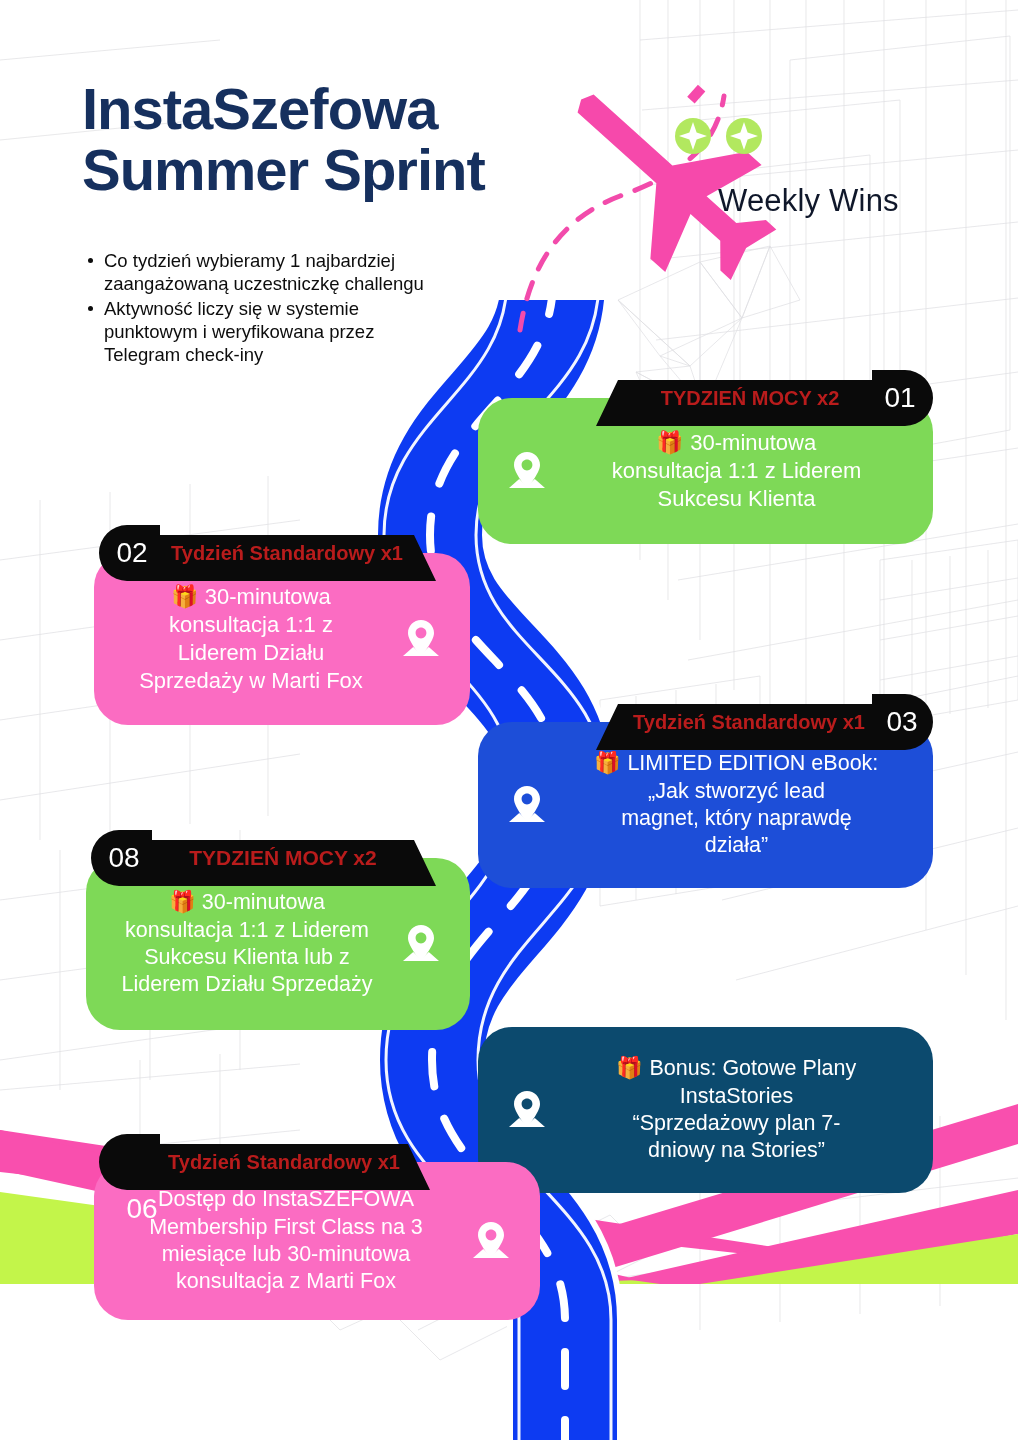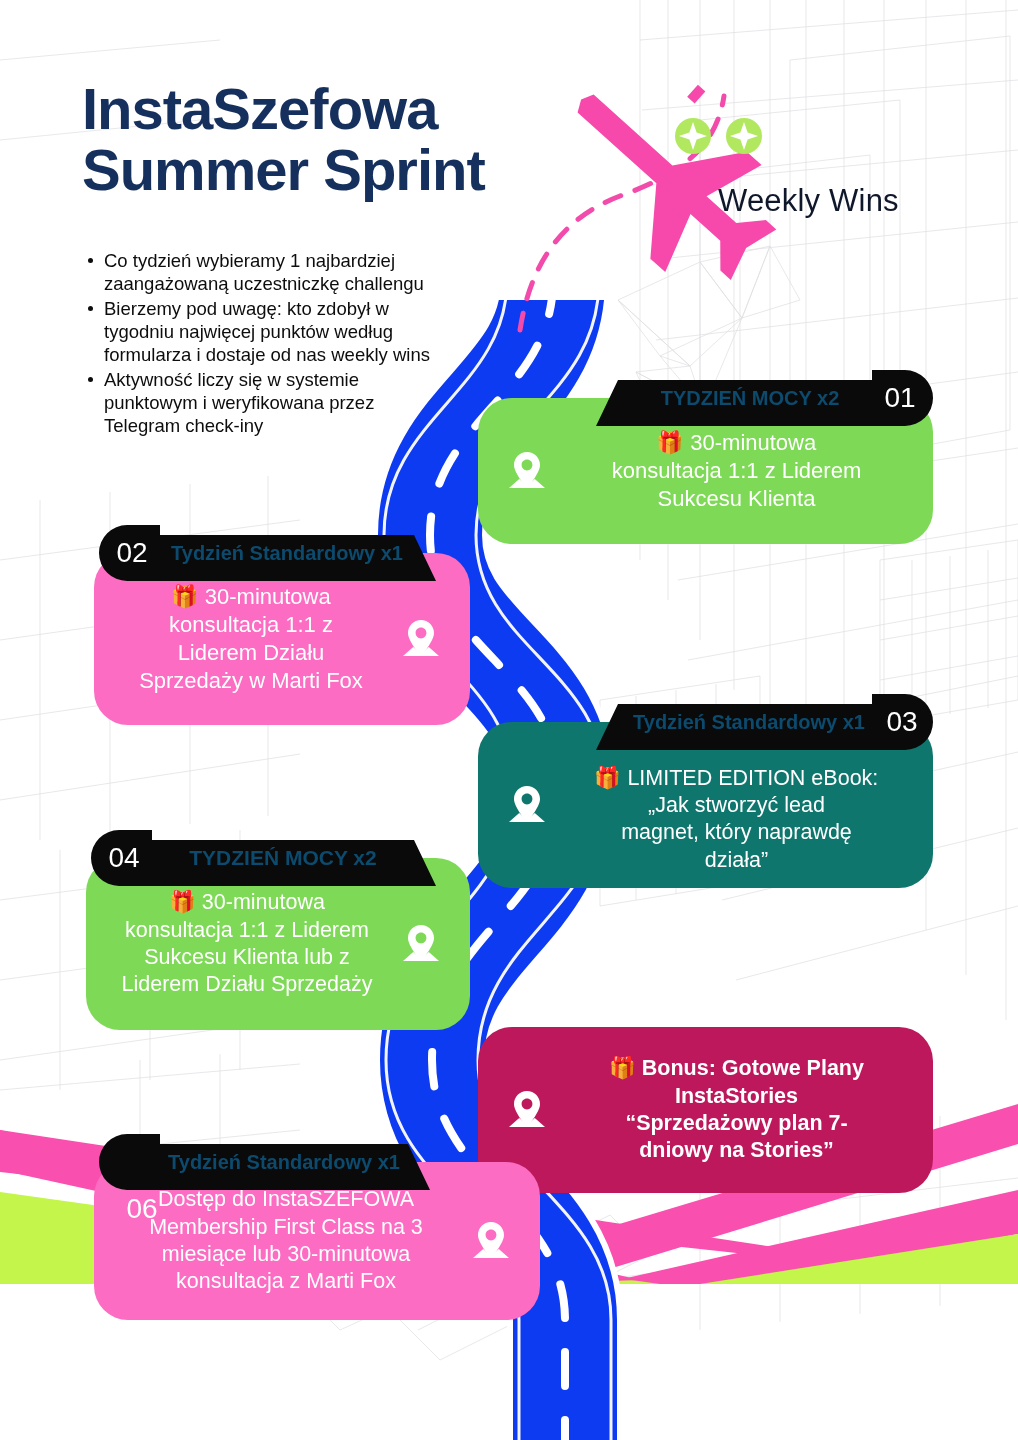--- a/index.html
+++ b/index.html
@@ -64,21 +64,21 @@
 
   .pin { position:absolute; width:46px; height:46px; }
   .card.right .pin { left:26px; top:50%; transform:translateY(-50%); }
   .card.left  .pin { right:26px; top:50%; transform:translateY(-50%); }
 
   
   .badge { position:absolute; height:56px; z-index:7; pointer-events:none; }
   .badge svg { position:absolute; left:0; top:0; }
   .badge .b-label {
     position:absolute; top:0; height:56px; display:flex; align-items:center;
-    color:#0c4a6e; font-weight:bold; font-size:20px; white-space:nowrap;
+    color:#b91c1c; font-weight:bold; font-size:20px; white-space:nowrap;
   }
   .badge .b-num {
     position:absolute; top:0; height:56px; display:flex; align-items:center;
     justify-content:center; color:#ffffff; font-size:28px; letter-spacing:0px;
   }
 </style>
 </head>
 <body>
 
 <div id="stage">
@@ -192,21 +192,20 @@
       <path d="M264 122 L267.6 132.4 L278 136 L267.6 139.6 L264 150 L260.4 139.6 L250 136 L260.4 132.4 Z" fill="#ffffff"></path>
     </g>
   </svg>
 
   <div class="title">InstaSzefowa
 Summer Sprint</div>
   <div class="weekly-wins">Weekly Wins</div>
 
   <ul class="bullets">
     <li>Co tydzień wybieramy 1 najbardziej zaangażowaną uczestniczkę challengu</li>
-    <li>Bierzemy pod uwagę: kto zdobył w tygodniu najwięcej punktów według formularza i dostaje od nas weekly wins</li>
     <li>Aktywność liczy się w systemie punktowym i weryfikowana przez Telegram check-iny</li>
   </ul>
 
   <div class="card right" style="left:478px; top:398px; width:455px;">
     <div class="card-body" style="min-height:146px; background:#7ed957;">
       <svg class="pin" viewBox="0 0 46 46">
         <path d="M23 4 C15.8 4 10 9.8 10 17 C10 25.5 23 40 23 40 C23 40 36 25.5 36 17 C36 9.8 30.2 4 23 4 Z M23 22.4 C20 22.4 17.6 20 17.6 17 C17.6 14 20 11.6 23 11.6 C26 11.6 28.4 14 28.4 17 C28.4 20 26 22.4 23 22.4 Z" fill="#ffffff"></path>
         <path d="M15.2 31 L5 40 L41 40 L30.8 31 L23 38 Z" fill="#ffffff"></path>
       </svg>
       <div class="card-text">🎁 30-minutowa
@@ -236,21 +235,21 @@
     <div class="badge" style="left:0px; top:-28px; width:366px;">
       <svg width="366" height="56" viewBox="0 0 366 56">
         <path d="M342 56 L320 10 L66 10 L66 0 L33 0 A28 28 0 0 0 33 56 Z" fill="#0a0a0a"></path>
       </svg>
       <div class="b-num" style="left:10px; width:56px;">02</div>
       <div class="b-label" style="left:66px; width:254px; justify-content:center;">Tydzień Standardowy x1</div>
     </div>
   </div>
 
   <div class="card right" style="left:478px; top:722px; width:455px;">
-    <div class="card-body" style="min-height:166px; background:#0f766e;align-items:flex-end;">
+    <div class="card-body" style="min-height:166px; background:#1d4ed8;">
       <svg class="pin" viewBox="0 0 46 46">
         <path d="M23 4 C15.8 4 10 9.8 10 17 C10 25.5 23 40 23 40 C23 40 36 25.5 36 17 C36 9.8 30.2 4 23 4 Z M23 22.4 C20 22.4 17.6 20 17.6 17 C17.6 14 20 11.6 23 11.6 C26 11.6 28.4 14 28.4 17 C28.4 20 26 22.4 23 22.4 Z" fill="#ffffff"></path>
         <path d="M15.2 31 L5 40 L41 40 L30.8 31 L23 38 Z" fill="#ffffff"></path>
       </svg>
       <div class="card-text" style="font-size:21.5px;">🎁 LIMITED EDITION eBook:
 „Jak stworzyć lead
 magnet, który naprawdę
 działa”</div>
     </div>
     <div class="badge" style="left:94px; top:-28px; width:361px;">
@@ -270,27 +269,27 @@
 Liderem Działu Sprzedaży</div>
       <svg class="pin" viewBox="0 0 46 46">
         <path d="M23 4 C15.8 4 10 9.8 10 17 C10 25.5 23 40 23 40 C23 40 36 25.5 36 17 C36 9.8 30.2 4 23 4 Z M23 22.4 C20 22.4 17.6 20 17.6 17 C17.6 14 20 11.6 23 11.6 C26 11.6 28.4 14 28.4 17 C28.4 20 26 22.4 23 22.4 Z" fill="#ffffff"></path>
         <path d="M15.2 31 L5 40 L41 40 L30.8 31 L23 38 Z" fill="#ffffff"></path>
       </svg>
     </div>
     <div class="badge" style="left:0px; top:-28px; width:374px;">
       <svg width="374" height="56" viewBox="0 0 374 56">
         <path d="M350 56 L328 10 L66 10 L66 0 L33 0 A28 28 0 0 0 33 56 Z" fill="#0a0a0a"></path>
       </svg>
-      <div class="b-num" style="left:10px; width:56px;">04</div>
+      <div class="b-num" style="left:10px; width:56px;">08</div>
       <div class="b-label" style="left:66px; width:262px; justify-content:center; font-size:21px;">TYDZIEŃ MOCY  x2</div>
     </div>
   </div>
 
   <div class="card right" style="left:478px; top:1027px; width:455px;">
-    <div class="card-body" style="min-height:166px; background:#be185d;font-weight:bold;">
+    <div class="card-body" style="min-height:166px; background:#0c4a6e;">
       <svg class="pin" viewBox="0 0 46 46">
         <path d="M23 4 C15.8 4 10 9.8 10 17 C10 25.5 23 40 23 40 C23 40 36 25.5 36 17 C36 9.8 30.2 4 23 4 Z M23 22.4 C20 22.4 17.6 20 17.6 17 C17.6 14 20 11.6 23 11.6 C26 11.6 28.4 14 28.4 17 C28.4 20 26 22.4 23 22.4 Z" fill="#ffffff"></path>
         <path d="M15.2 31 L5 40 L41 40 L30.8 31 L23 38 Z" fill="#ffffff"></path>
       </svg>
       <div class="card-text" style="font-size:21.5px;">🎁 Bonus: Gotowe Plany
 InstaStories
 “Sprzedażowy plan 7-
 dniowy na Stories”</div>
     </div>
   </div>

